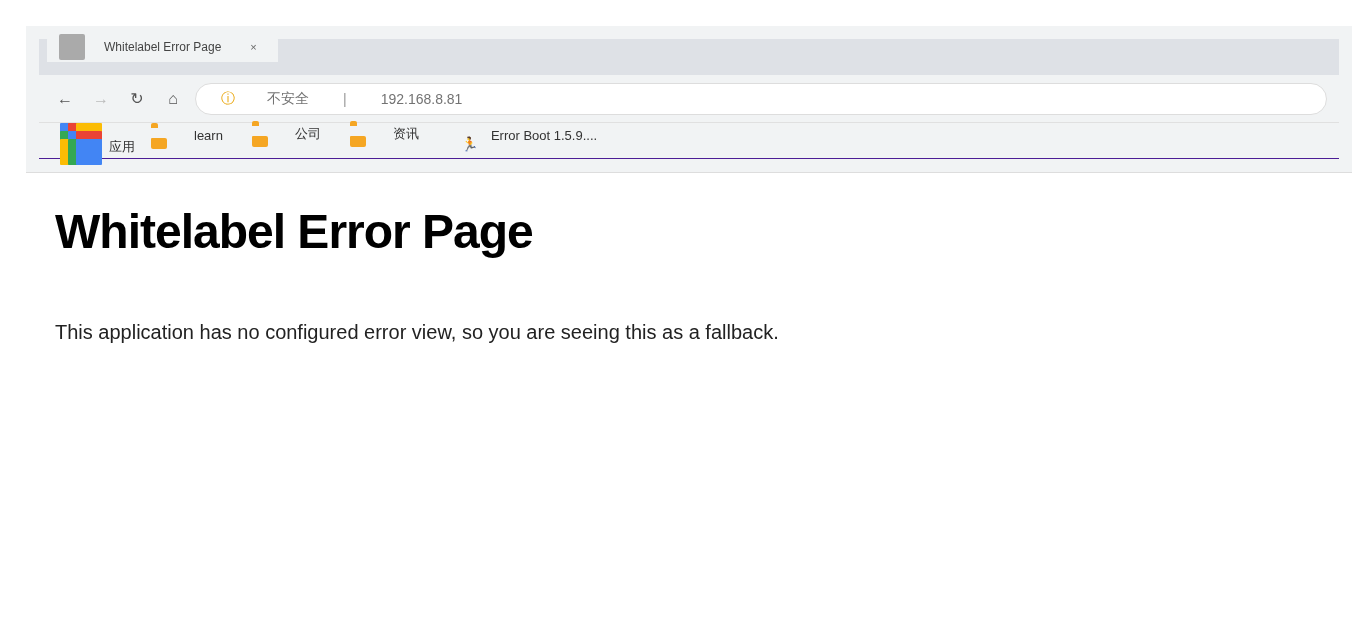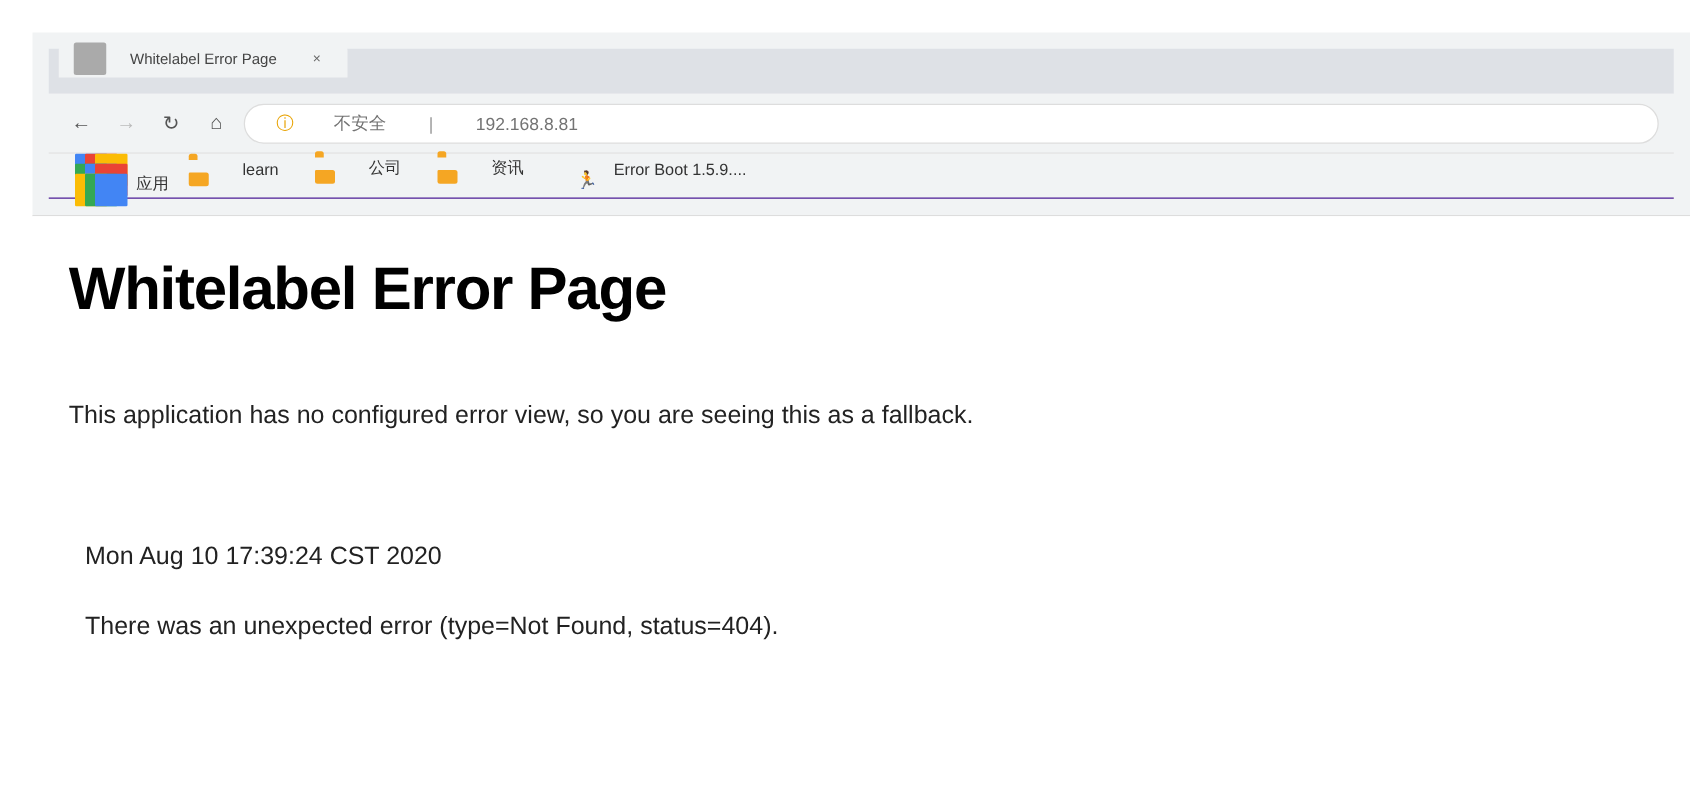--- a/index.html
+++ b/index.html
@@ -222,21 +222,21 @@
       font-weight: 900;
       color: #000;
       margin-bottom: 32px;
       line-height: 1.1;
       letter-spacing: -1px;
     }
 
     .error-description {
       font-size: 20px;
       color: #222;
-      margin-bottom: 44px;
+      margin-bottom: 28px;
       line-height: 1.5;
     }
 
     .error-details {
       font-size: 20px;
       color: #222;
       line-height: 1.5;
     }
   </style>
 </head>
@@ -300,17 +300,13 @@
       <span class="spring-boot-icon">🏃</span>
       <span>Error Boot 1.5.9....</span>
     </div>
   </div>
 
 </div>
 
 <div class="page-content">
   <h1 class="error-title">Whitelabel Error Page</h1>
   <p class="error-description">This application has no configured error view, so you are seeing this as a fallback.</p>
-  <div class="error-details">
-    <div>Mon Aug 10 17:39:24 CST 2020</div>
-    <div>There was an unexpected error (type=Not Found, status=404).</div>
-  </div>
 </div>
 
 </body></html>

